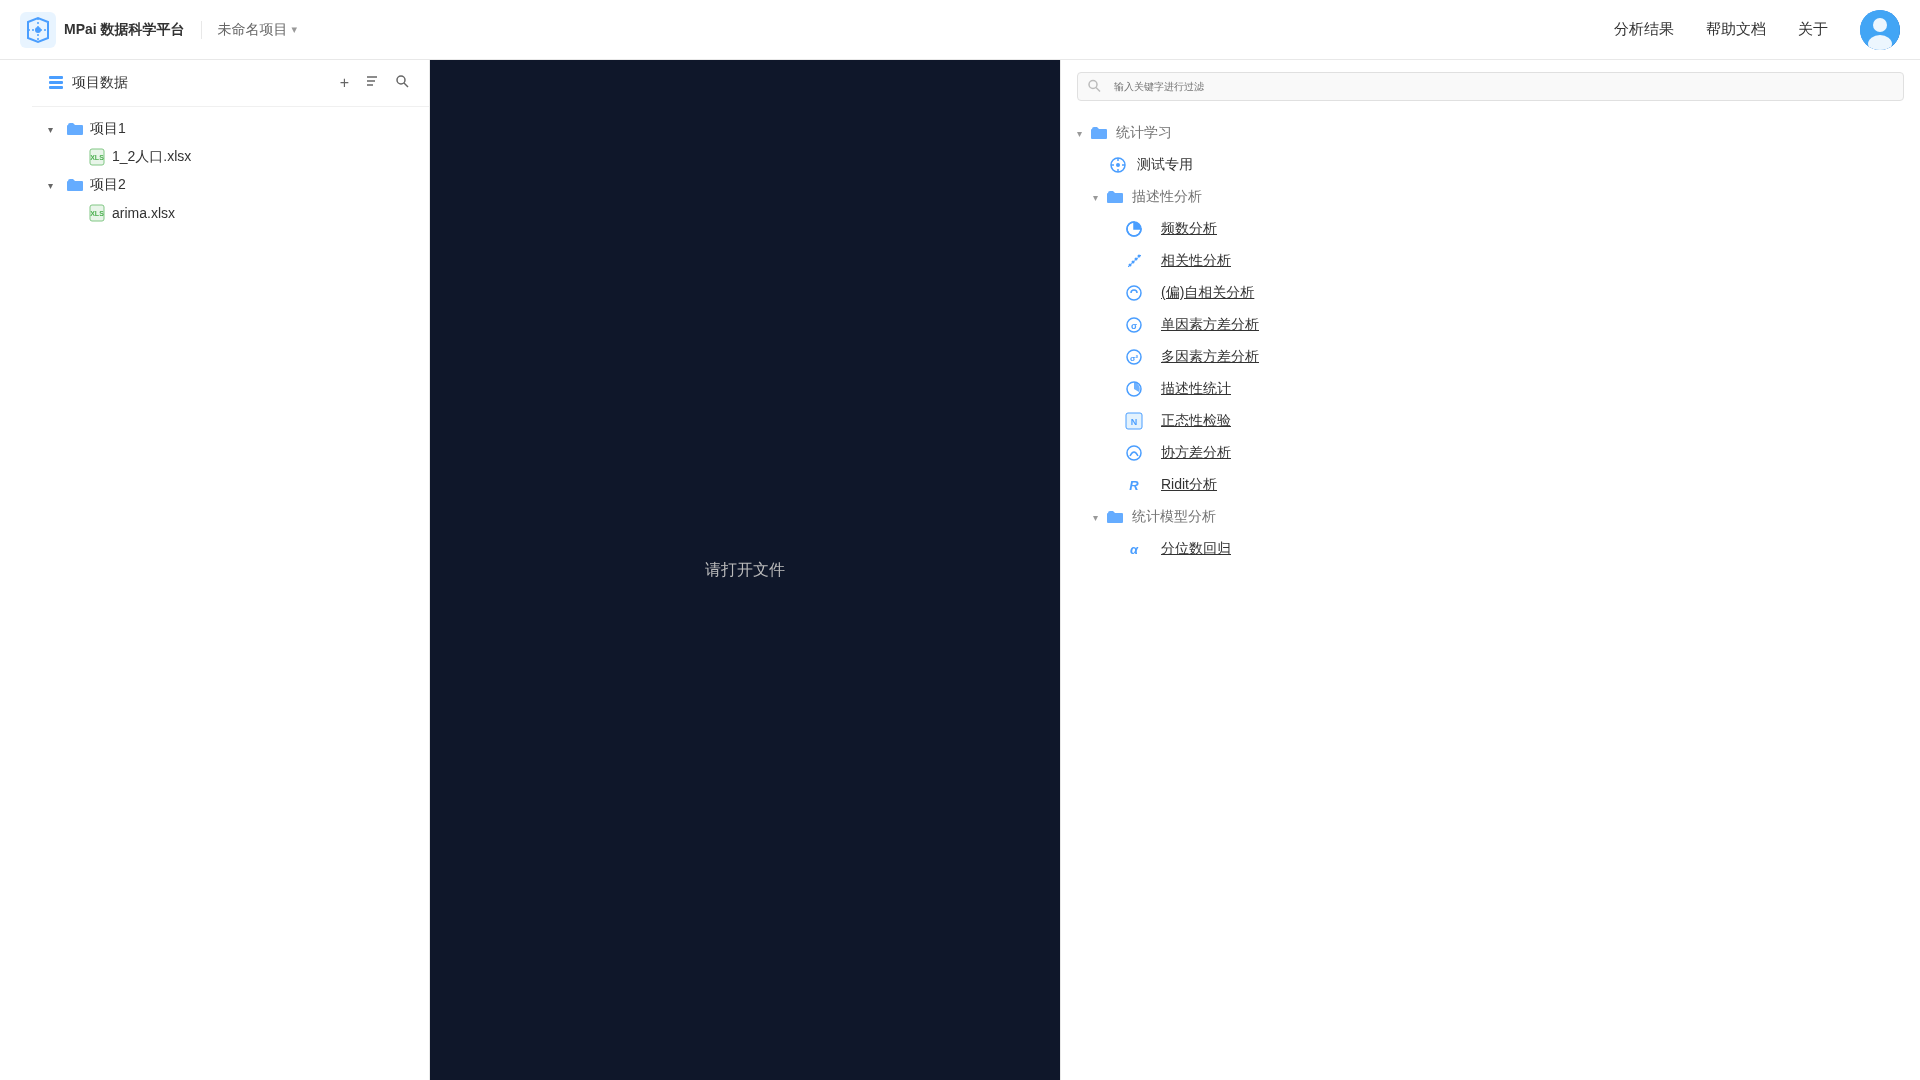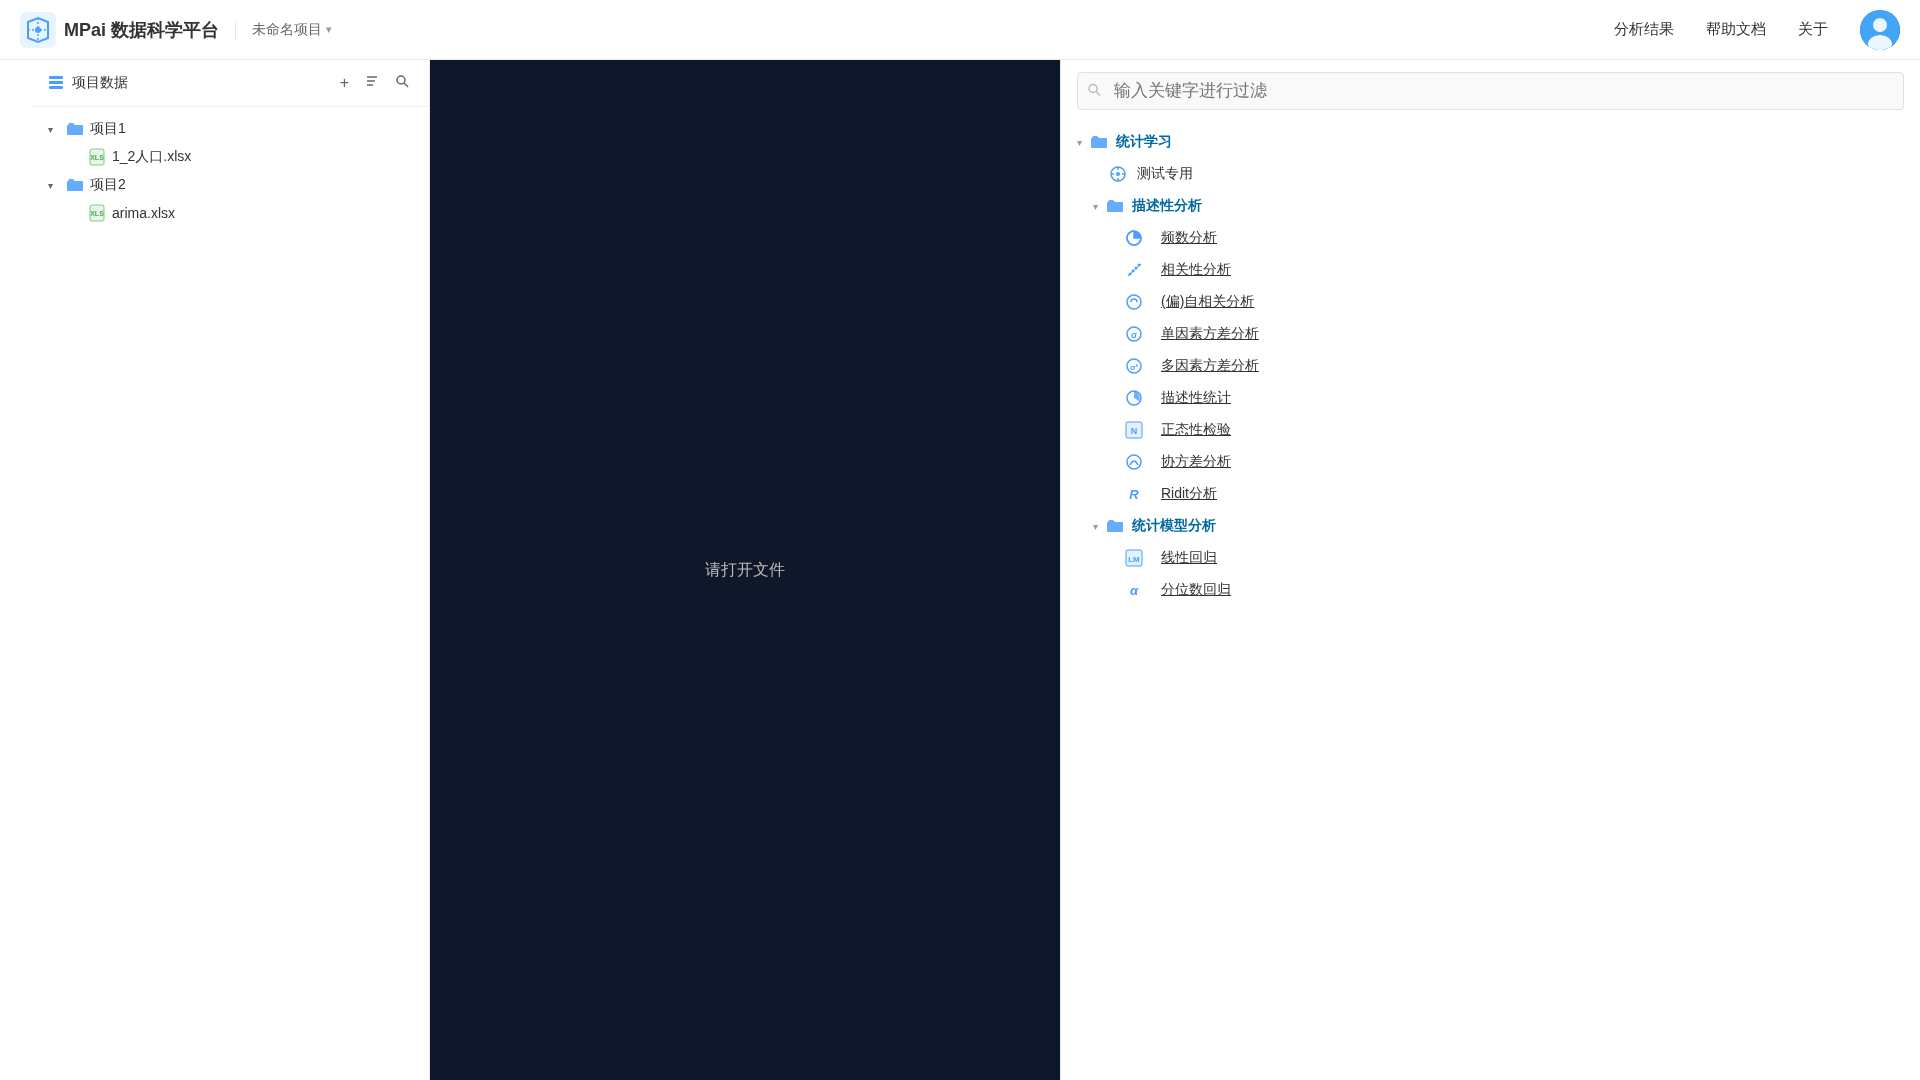--- a/index.html
+++ b/index.html
@@ -19,21 +19,21 @@
     .header-logo {
       display: flex;
       align-items: center;
       gap: 8px;
     }
     .logo-icon {
       width: 36px;
       height: 36px;
     }
     .header-title {
-      font-size: 18px;
+      font-size: 14px;
       font-weight: 600;
       color: #333;
       margin-right: 16px;
     }
     .header-project {
       display: flex;
       align-items: center;
       gap: 4px;
       color: #666;
       font-size: 14px;
@@ -178,21 +178,21 @@
     }
     .search-box {
       margin: 12px 16px;
       position: relative;
     }
     .search-input {
       width: 100%;
       padding: 8px 12px 8px 36px;
       border: 1px solid #e0e0e0;
       border-radius: 4px;
-      font-size: 17px;
+      font-size: 10px;
       color: #999;
       background: #f9f9f9;
       outline: none;
     }
     .search-icon-pos {
       position: absolute;
       left: 10px;
       top: 50%;
       transform: translateY(-50%);
       color: #bbb;
@@ -216,21 +216,21 @@
       gap: 8px;
     }
     .algo-item-row {
       display: flex;
       align-items: flex-start;
       padding: 7px 16px 7px 48px;
       cursor: pointer;
       gap: 10px;
     }
     .algo-item-label { font-size: 14px; color: #333; }
-    .algo-folder-label { font-size: 14px; color: #0369a1; font-weight: 700; }
+    .algo-folder-label { font-size: 14px; color: #737373; font-weight: 400; }
     .chevron-icon { color: #999; font-size: 10px; }
 
     
     .algo-sub-folder-row {
       display: flex;
       align-items: center;
       padding: 7px 16px 7px 32px;
       cursor: pointer;
       gap: 8px;
     }
@@ -471,27 +471,20 @@
         </div>
 
         <div class="algo-sub-folder-row">
           <span class="chevron-icon">▾</span>
           <svg width="18" height="18" viewBox="0 0 18 18">
             <path d="M2 5 Q2 3 4 3 L7 3 L9 5 L16 5 Q17 5 17 6 L17 14 Q17 15 16 15 L2 15 Q1 15 1 14 L1 6 Q1 5 2 5Z" fill="#4a9eff" opacity="0.85"></path>
           </svg>
           <span class="algo-folder-label">统计模型分析</span>
         </div>
 
-        <div class="algo-sub-item-row">
-          <svg width="18" height="18" viewBox="0 0 18 18">
-            <rect x="1" y="1" width="16" height="16" rx="2" fill="#e3f2fd" stroke="#4a9eff" stroke-width="1"></rect>
-            <text x="9" y="13" text-anchor="middle" fill="#4a9eff" font-size="8" font-weight="bold">LM</text>
-          </svg>
-          <span class="algo-item-label">线性回归</span>
-        </div>
 
         <div class="algo-sub-item-row">
           <svg width="18" height="18" viewBox="0 0 18 18">
             <text x="9" y="14" text-anchor="middle" fill="#4a9eff" font-size="13" font-weight="bold" font-style="italic">α</text>
           </svg>
           <span class="algo-item-label">分位数回归</span>
         </div>
 
       </div>
     </div>

